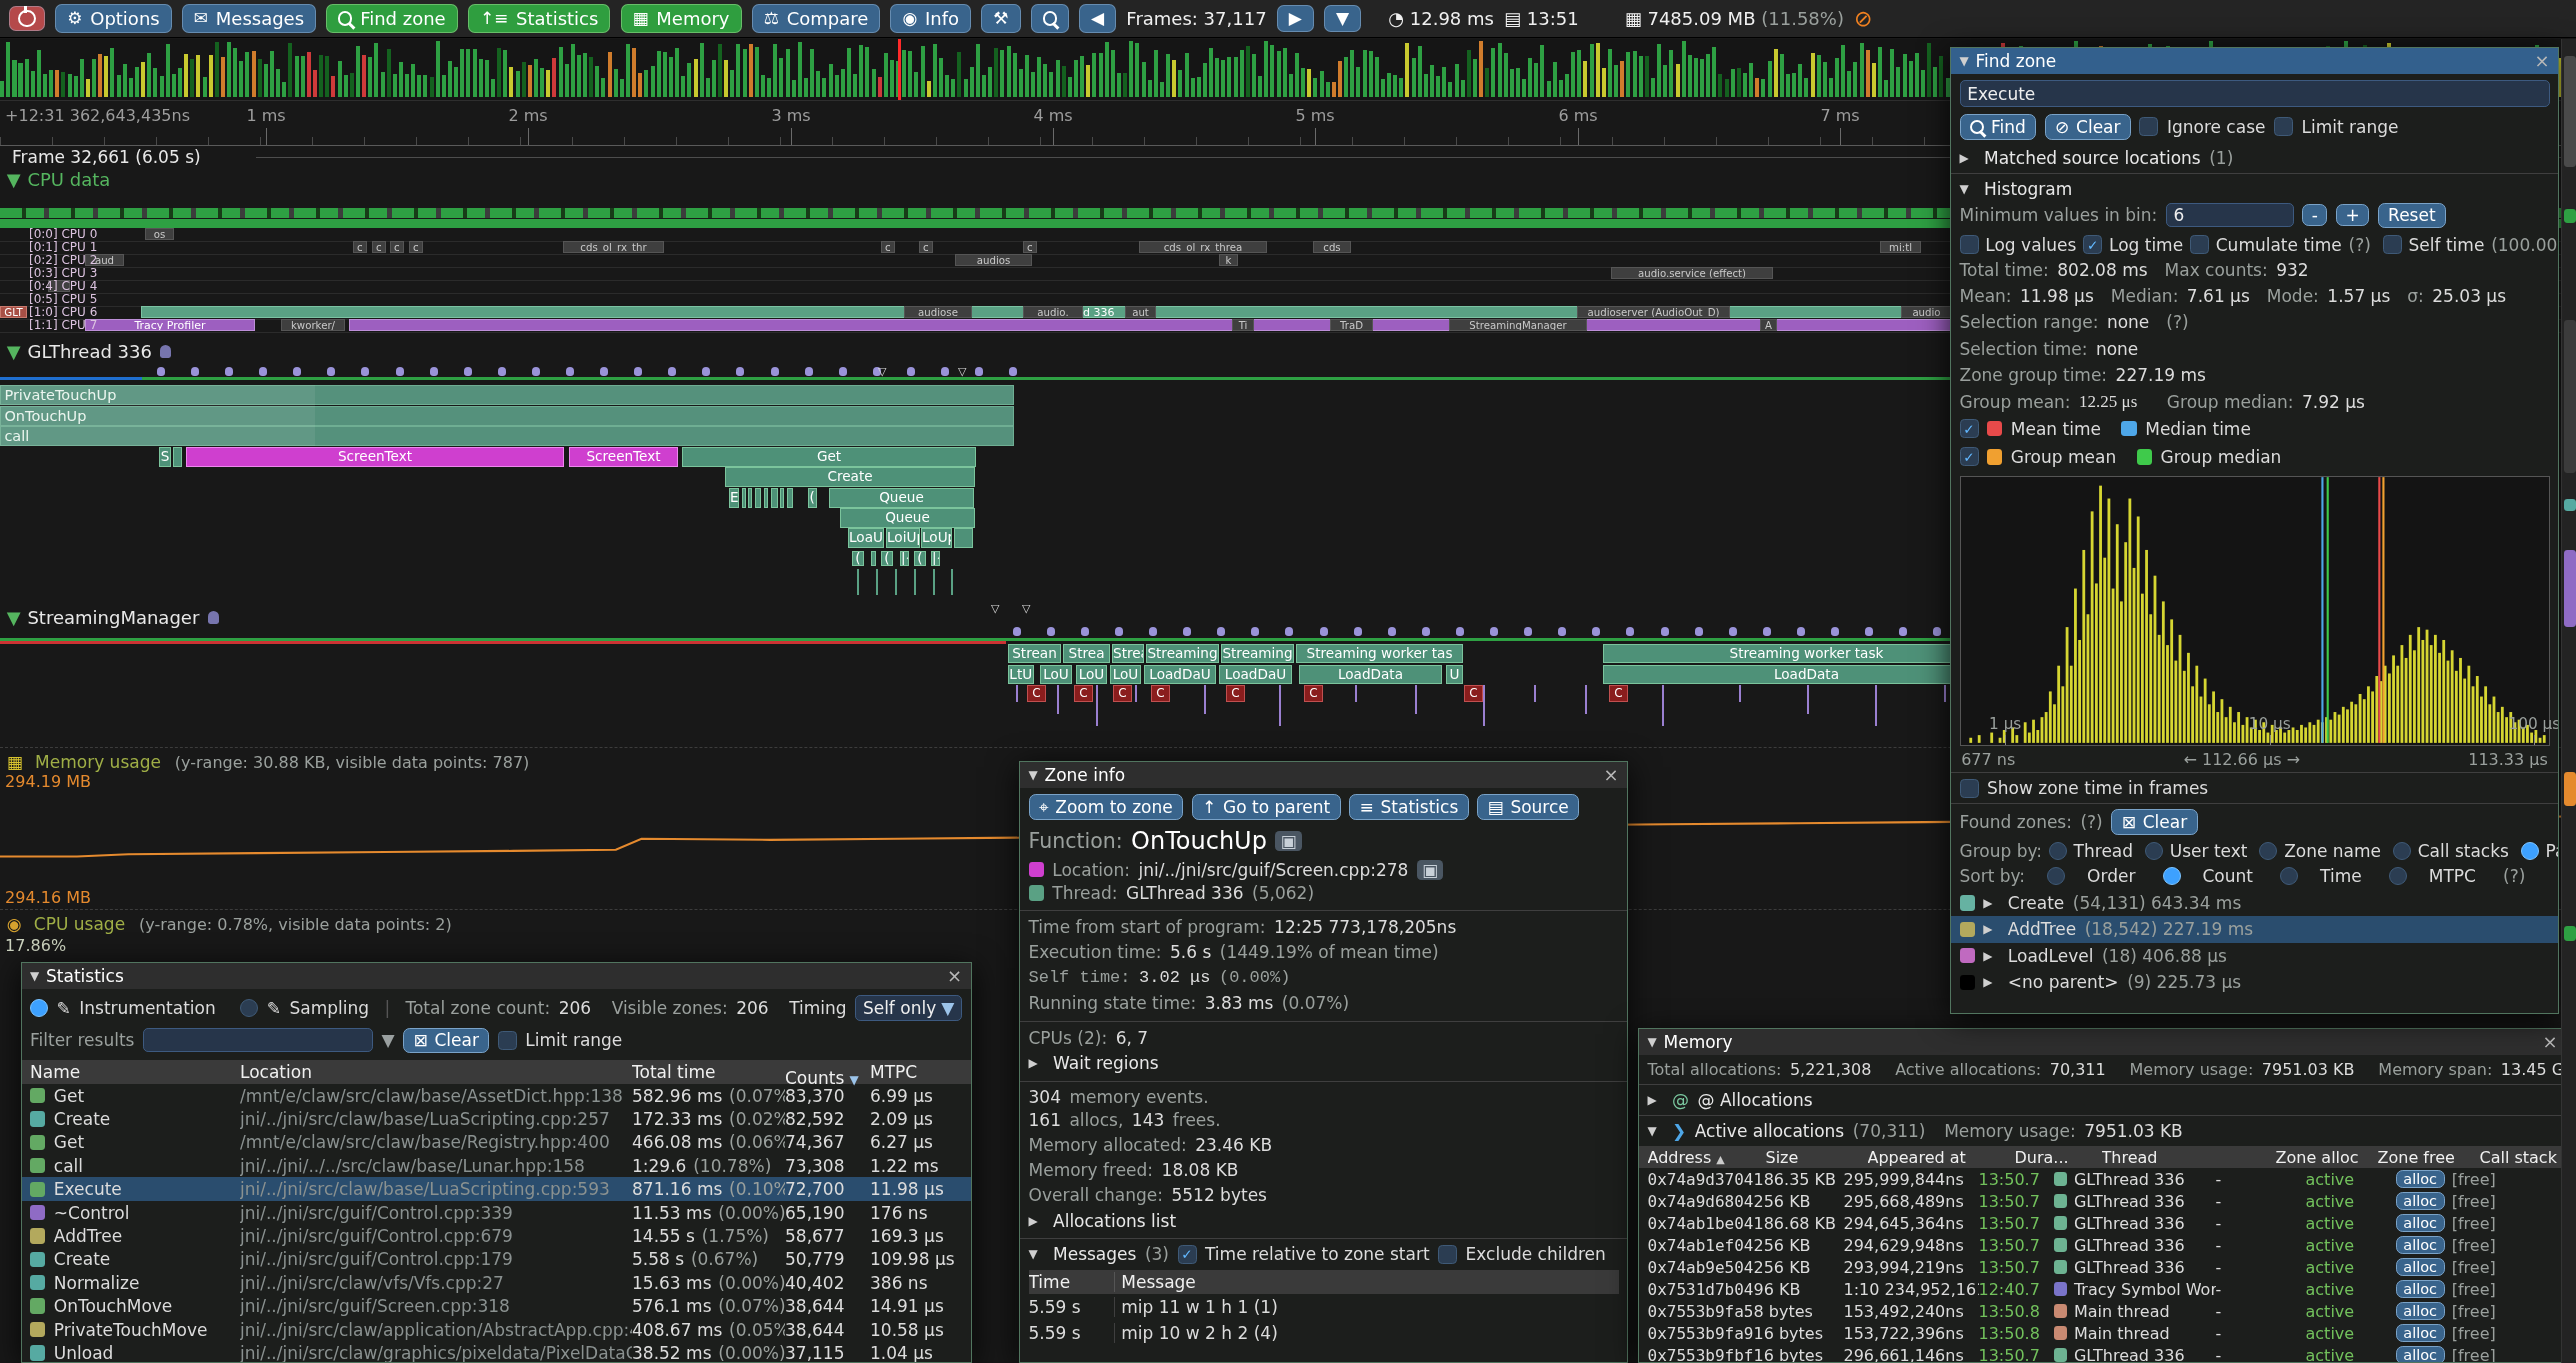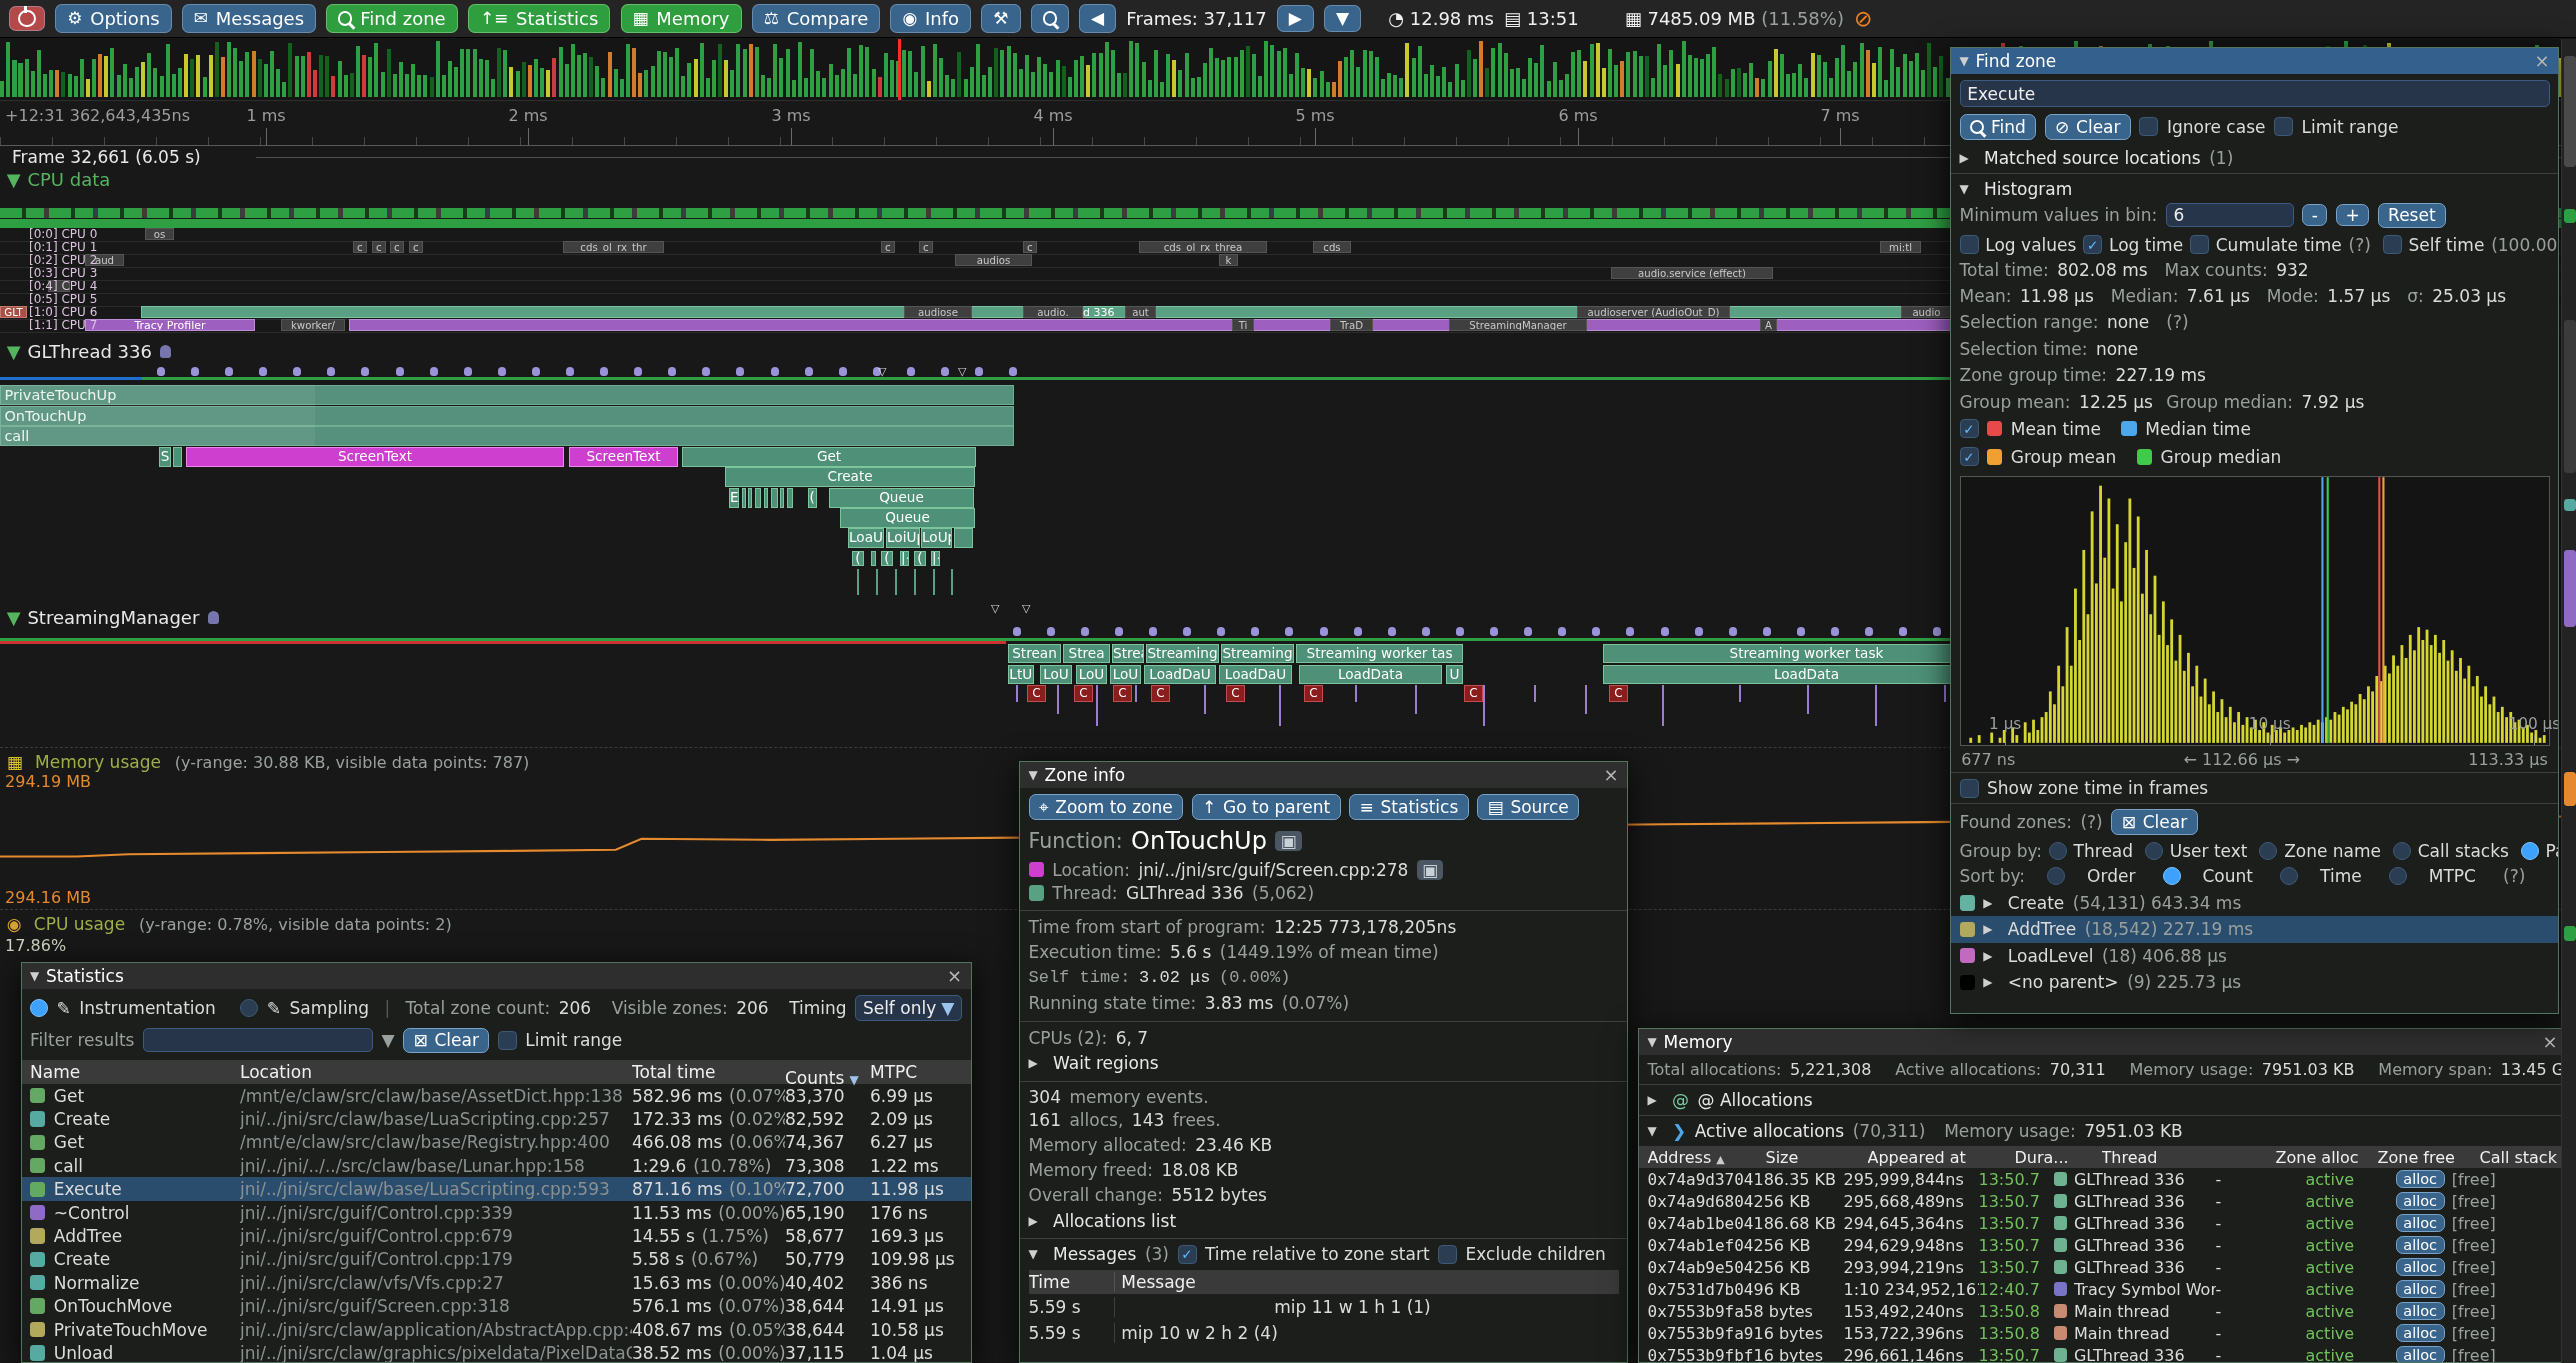--- a/index.html
+++ b/index.html
@@ -1091,21 +1091,21 @@
       <span class="cb"></span>
       <span>Exclude children</span>
     </div>
     <div class="row thead" style="height:24px;margin:3.4px 8.5px 0;gap:0">
       <span class="cell" style="width:85px">Time</span>
       <span class="cell" style="width:477px;border-left:0.9px solid #555;padding-left:6.8px">Message</span>
     </div>
     <div id="msg-rows">
         <div class="row" style="padding: 0px 8.5px; height: 26.4px; gap: 0px;">
           <span class="cell" style="width: 85px;">5.59 s</span>
-          <span class="cell" style="width: 477px; border-left: 0.9px solid rgb(63, 63, 63); padding-left: 6.8px; text-align: center;">mip 11  w 1  h 1 (1)</span>
+          <span class="cell" style="width: 477px; border-left: 0.9px solid rgb(63, 63, 63); padding-left: 6.8px;">mip 11  w 1  h 1 (1)</span>
         </div>
         <div class="row" style="padding: 0px 8.5px; height: 26.4px; gap: 0px;">
           <span class="cell" style="width: 85px;">5.59 s</span>
           <span class="cell" style="width: 477px; border-left: 0.9px solid rgb(63, 63, 63); padding-left: 6.8px;">mip 10  w 2  h 2 (4)</span>
         </div>
       </div>
   </div>
 
   <div class="win" id="memwin" style="left:1638px;top:1028px;width:929px;height:335px">
     <div class="wt">
@@ -1372,21 +1372,21 @@
         <div class="row" style="padding: 1.7px 8.5px; height: 23px;">
           <span class="gray">Selection time:</span>
           <span style="margin-right: 8.5px;">none</span>
         </div>
         <div class="row" style="padding: 1.7px 8.5px; height: 23px;">
           <span class="gray">Zone group time:</span>
           <span style="margin-right: 8.5px;">227.19 ms</span>
         </div>
         <div class="row" style="padding: 1.7px 8.5px; height: 23px;">
           <span class="gray">Group mean:</span>
-          <span style="margin-right: 5px;">12.25 μs</span>
+          <span style="margin-right: 21px; font-family: Liberation Serif, serif;">12.25 μs</span>
           <span class="gray">Group median:</span>
           <span style="margin-right: 8.5px;">7.92 μs</span>
         </div>
       </div>
     <div id="fz-legend">
         <div class="row" style="padding: 2.6px 8.5px; height: 23px;">
           <span class="cb on"></span>
           <span class="sw" style="background: rgb(232, 74, 74);"></span>
           <span style="margin-right: 12px;">Mean time</span>
           <span class="sw" style="background: rgb(78, 167, 232);"></span>

